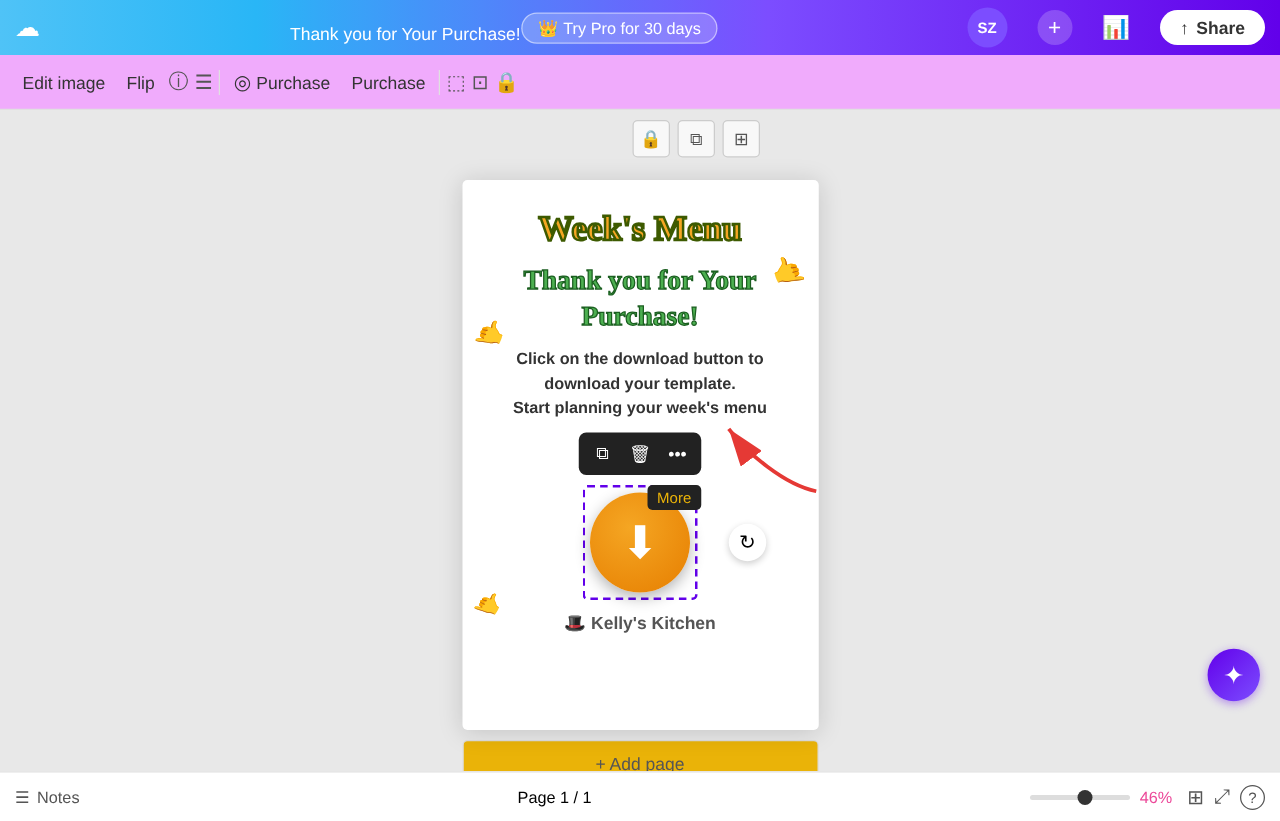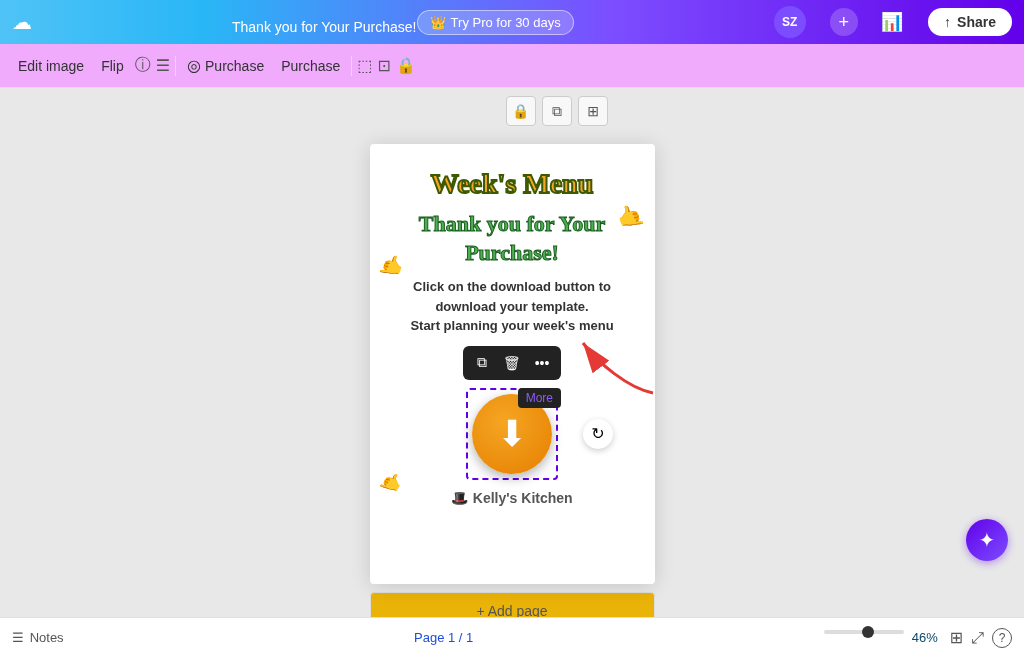--- a/index.html
+++ b/index.html
@@ -182,21 +182,21 @@
       font-size: 14px;
       cursor: pointer;
       display: flex; align-items: center; justify-content: center;
       border-radius: 4px;
     }
     .more-tooltip {
       position: absolute;
       bottom: -28px;
       right: 0;
       background: #222;
-      color: #8b5cf6;
+      color: #eab308;
       font-size: 12px;
       padding: 3px 8px;
       border-radius: 4px;
       white-space: nowrap;
     }
 
     
     .download-element-wrapper {
       position: relative;
       display: flex;
@@ -268,23 +268,23 @@
       border-top: 1px solid #e0e0e0;
       display: flex;
       align-items: center;
       justify-content: space-between;
       padding: 0 12px;
       position: absolute;
       bottom: 0;
       width: 100%;
     }
     .status-left { display: flex; align-items: center; gap: 6px; font-size: 13px; color: #555; cursor: pointer; }
-    .status-center { font-size: 13px; color: #1d4ed8; }
+    .status-center { font-size: 13px; color: #000000; }
     .status-right { display: flex; align-items: center; gap: 12px; }
-    .zoom-controls { display: flex; align-items: flex-start; gap: 8px; font-size: 13px; color: #0c4a6e; }
+    .zoom-controls { display: flex; align-items: center; gap: 8px; font-size: 13px; color: #ec4899; }
     .zoom-slider {
       width: 80px;
       height: 4px;
       background: #ddd;
       border-radius: 2px;
       position: relative;
       cursor: pointer;
     }
     .zoom-thumb {
       width: 12px; height: 12px;

